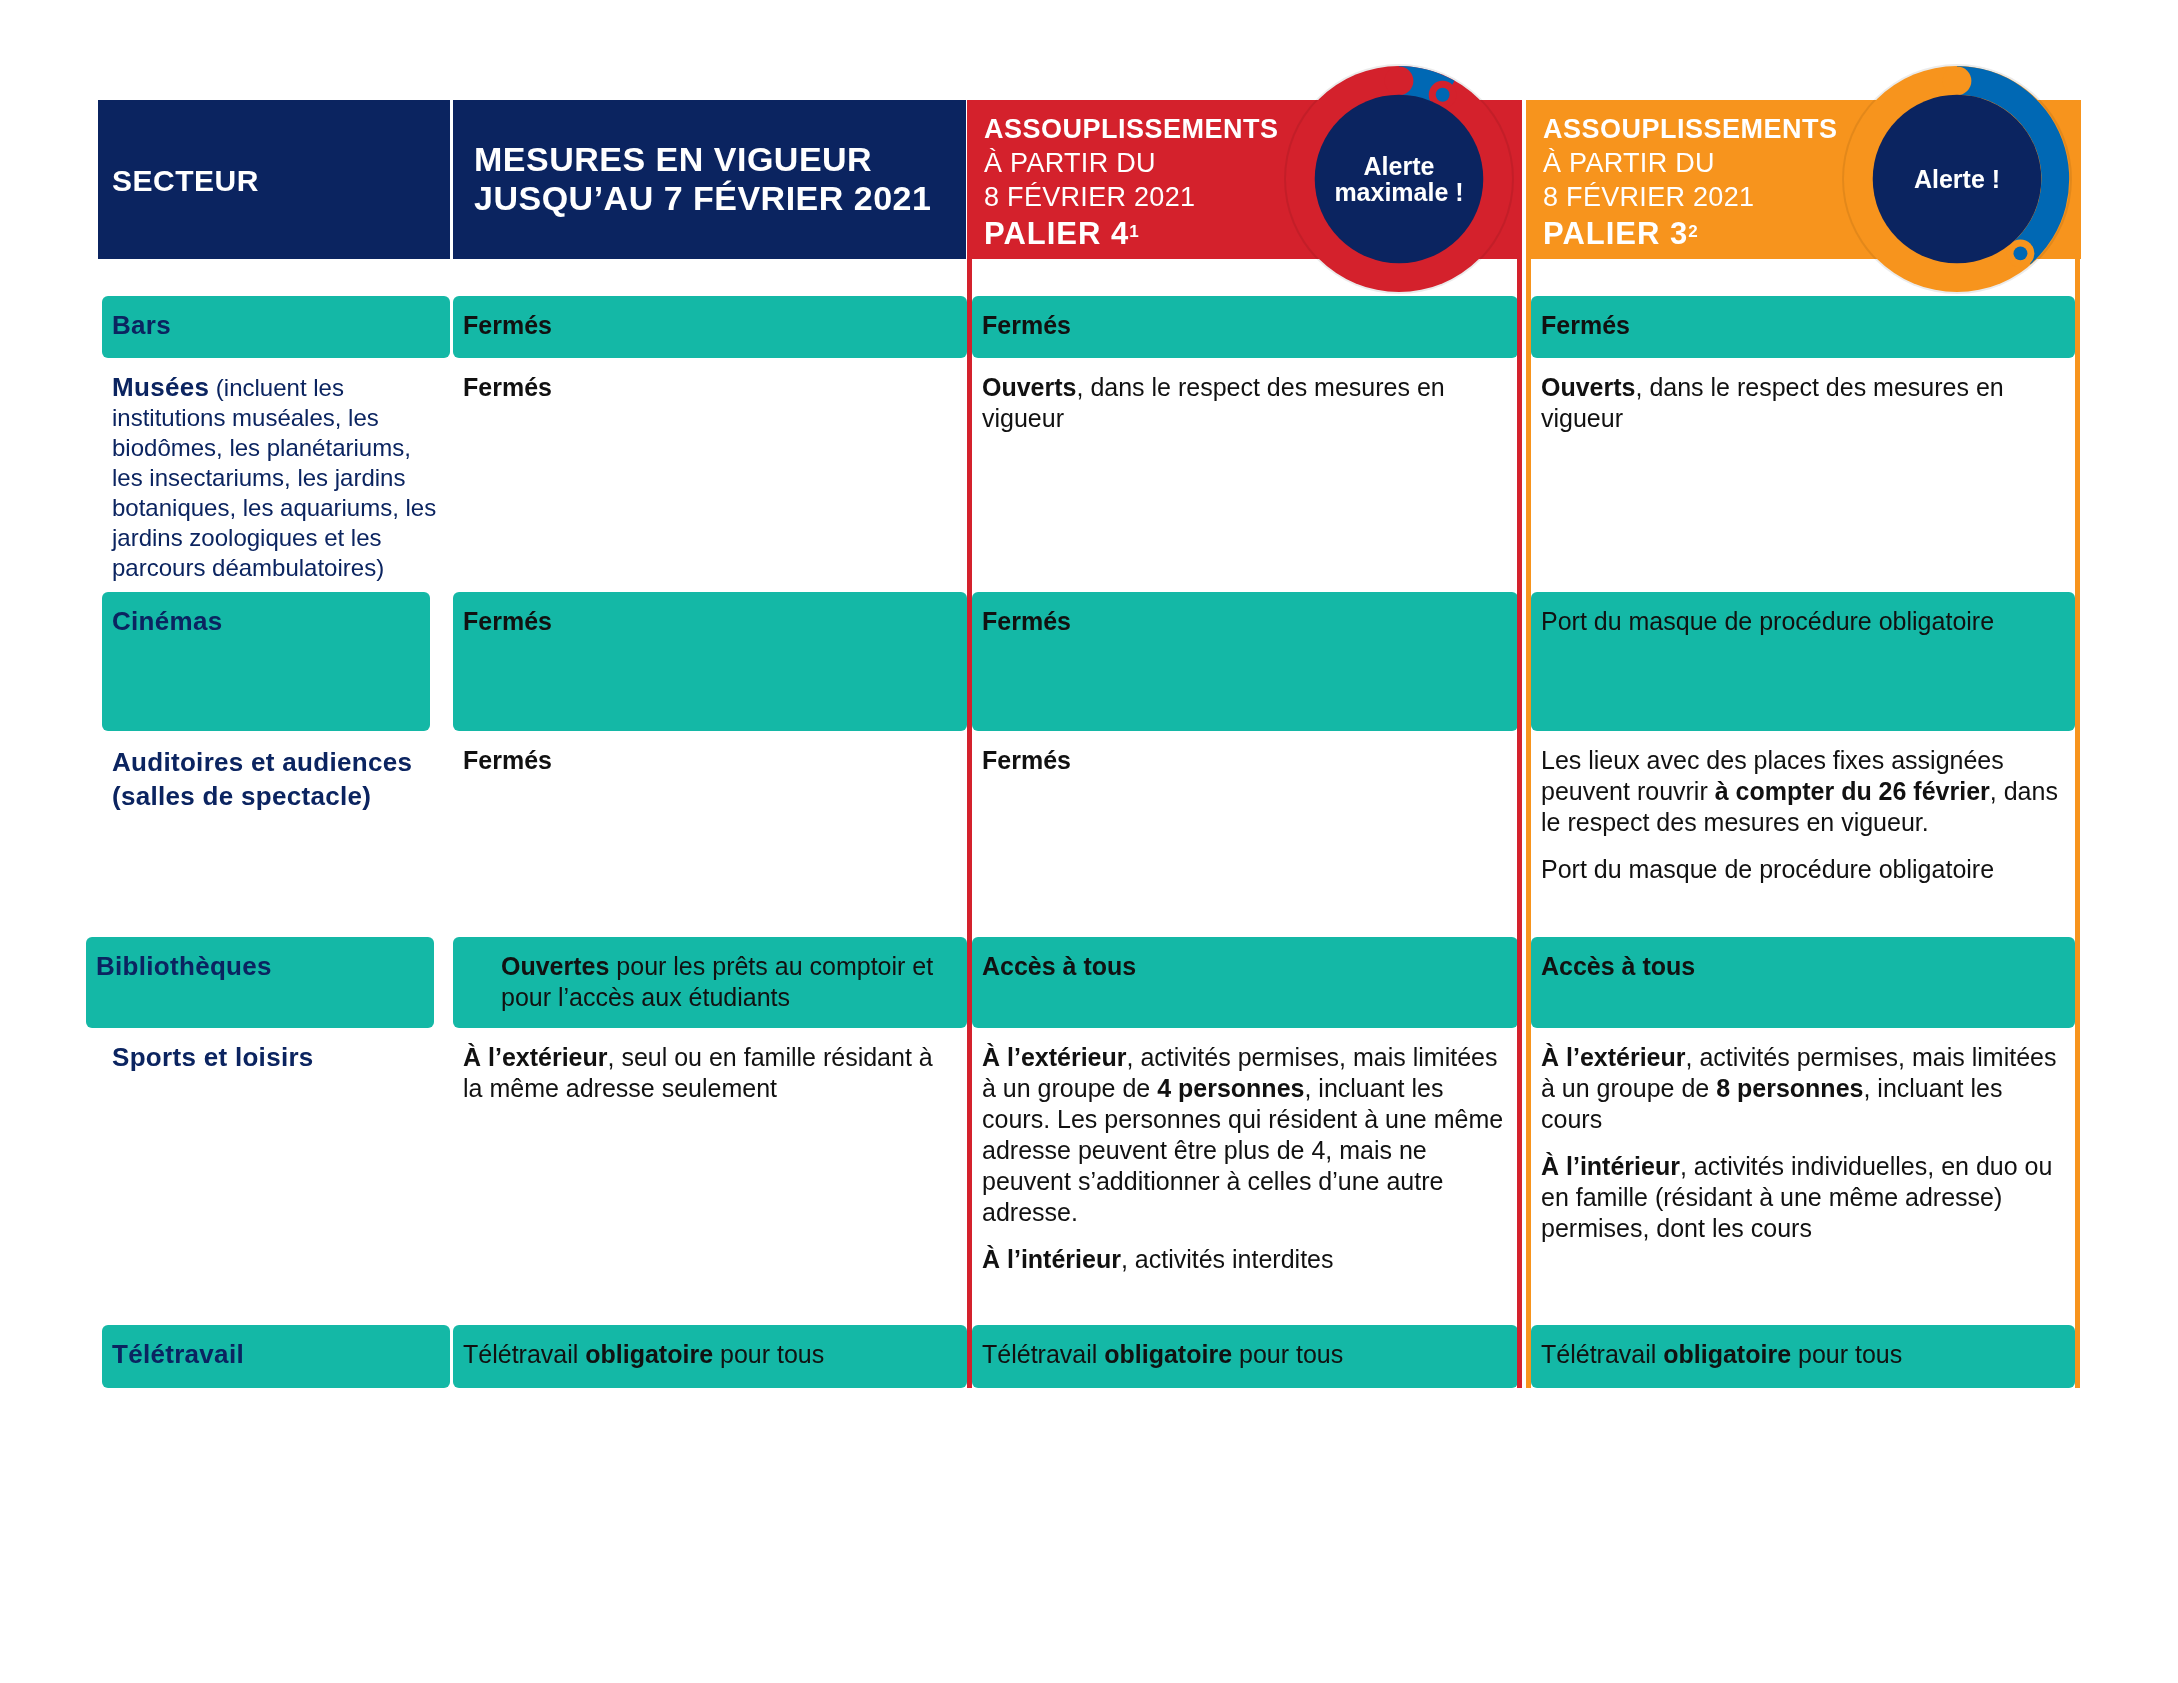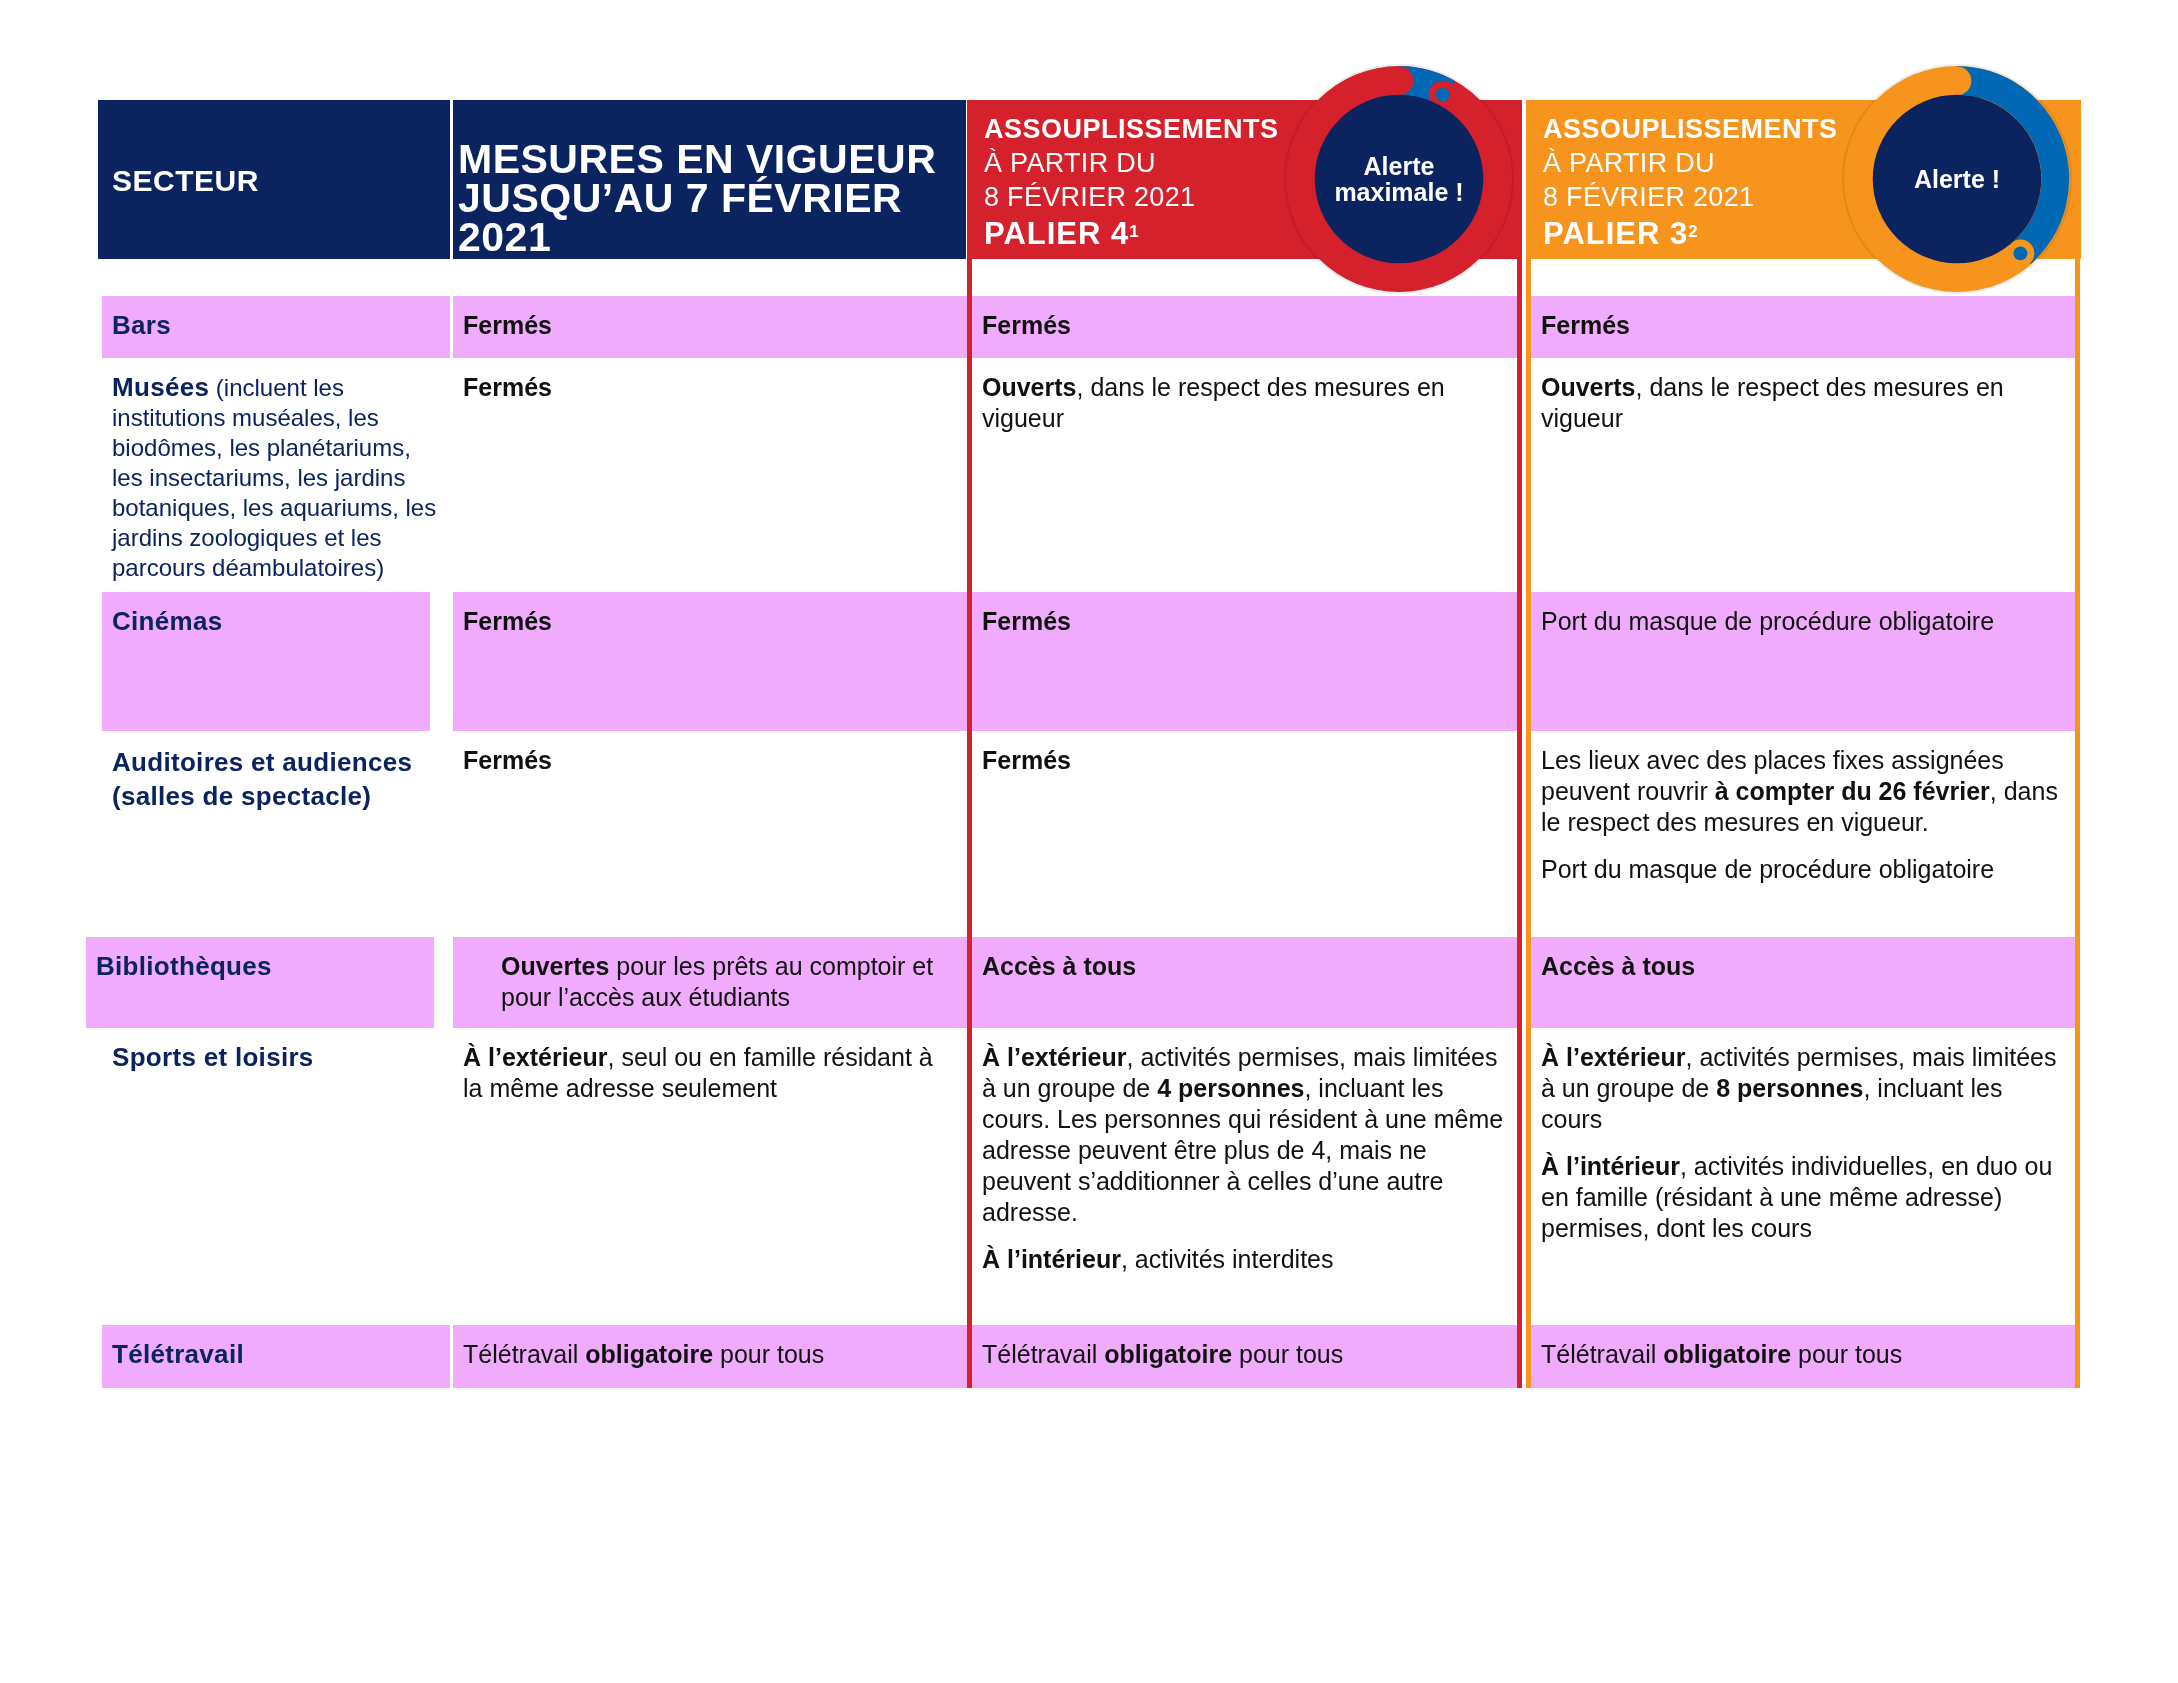--- a/index.html
+++ b/index.html
@@ -14,41 +14,41 @@
   .hdr-title { font-weight:bold; font-size:30px; letter-spacing:0.5px; line-height:39px; }
   .hdr-small { font-size:27px; line-height:34px; }
   .hdr-small b { font-weight:bold; letter-spacing:0.5px; }
   .hdr-small .thin { font-weight:normal; letter-spacing:0.3px; }
   .hdr-palier { font-weight:bold; font-size:31px; line-height:40px; letter-spacing:1px; }
   .hdr-palier sup { font-size:17px; vertical-align:top; position:relative; top:-2px; }
   
   .vborder { top:259px; width:5px; }
   
   .cell { padding:14px 10px 10px 10px; font-size:25px; line-height:31px; }
-  .gray { background:#f0abfc; }
+  .gray { background:#14b8a6;border-radius:6px; }
   .white { background:#ffffff; }
   .sector { color:#0b2460; font-weight:bold; font-size:26px; line-height:30px; padding-left:10px; letter-spacing:0.3px;}
   .sector .sub { font-weight:normal; font-size:24px; line-height:28px; letter-spacing:0;margin-top:29px; }
   .cell p { margin:0; }
   .cell p + p { margin-top:16px; }
   .cell b { font-weight:bold; }
   
   .badge { width:230px; height:230px; top:64px; }
   .badge svg { width:230px; height:230px; overflow:visible; }
   .badge-text { position:absolute; left:0; top:0; width:230px; height:230px; display:flex; align-items:center; justify-content:center;
                 text-align:center; color:#fff; font-weight:bold; font-size:25px; line-height:26px; }
 </style>
 </head>
 <body>
 
 <div class="abs hdr hdr-navy" style="left:98px; width:352px;">
   <div class="abs hdr-title" style="left:14px; top:61px; font-size:30px;">SECTEUR</div>
 </div>
 <div class="abs hdr hdr-navy" style="left:453px; width:513px;">
-  <div class="abs hdr-title" style="left:5px; top:40px; font-size:41px;">
+  <div class="abs hdr-title" style="left:21px; top:40px; font-size:34px;">
     <div>MESURES EN VIGUEUR</div>
     <div>JUSQU’AU 7 FÉVRIER 2021</div>
   </div>
 </div>
 <div class="abs hdr hdr-red" style="left:967px; width:555px;">
   <div class="abs" style="left:17px; top:12px;">
     <div class="hdr-small"><b>ASSOUPLISSEMENTS</b></div>
     <div class="hdr-small"><span class="thin">À PARTIR DU</span></div>
     <div class="hdr-small"><span class="thin">8 FÉVRIER 2021</span></div>
     <div class="hdr-palier"><span>PALIER 4</span><sup>1</sup></div>

